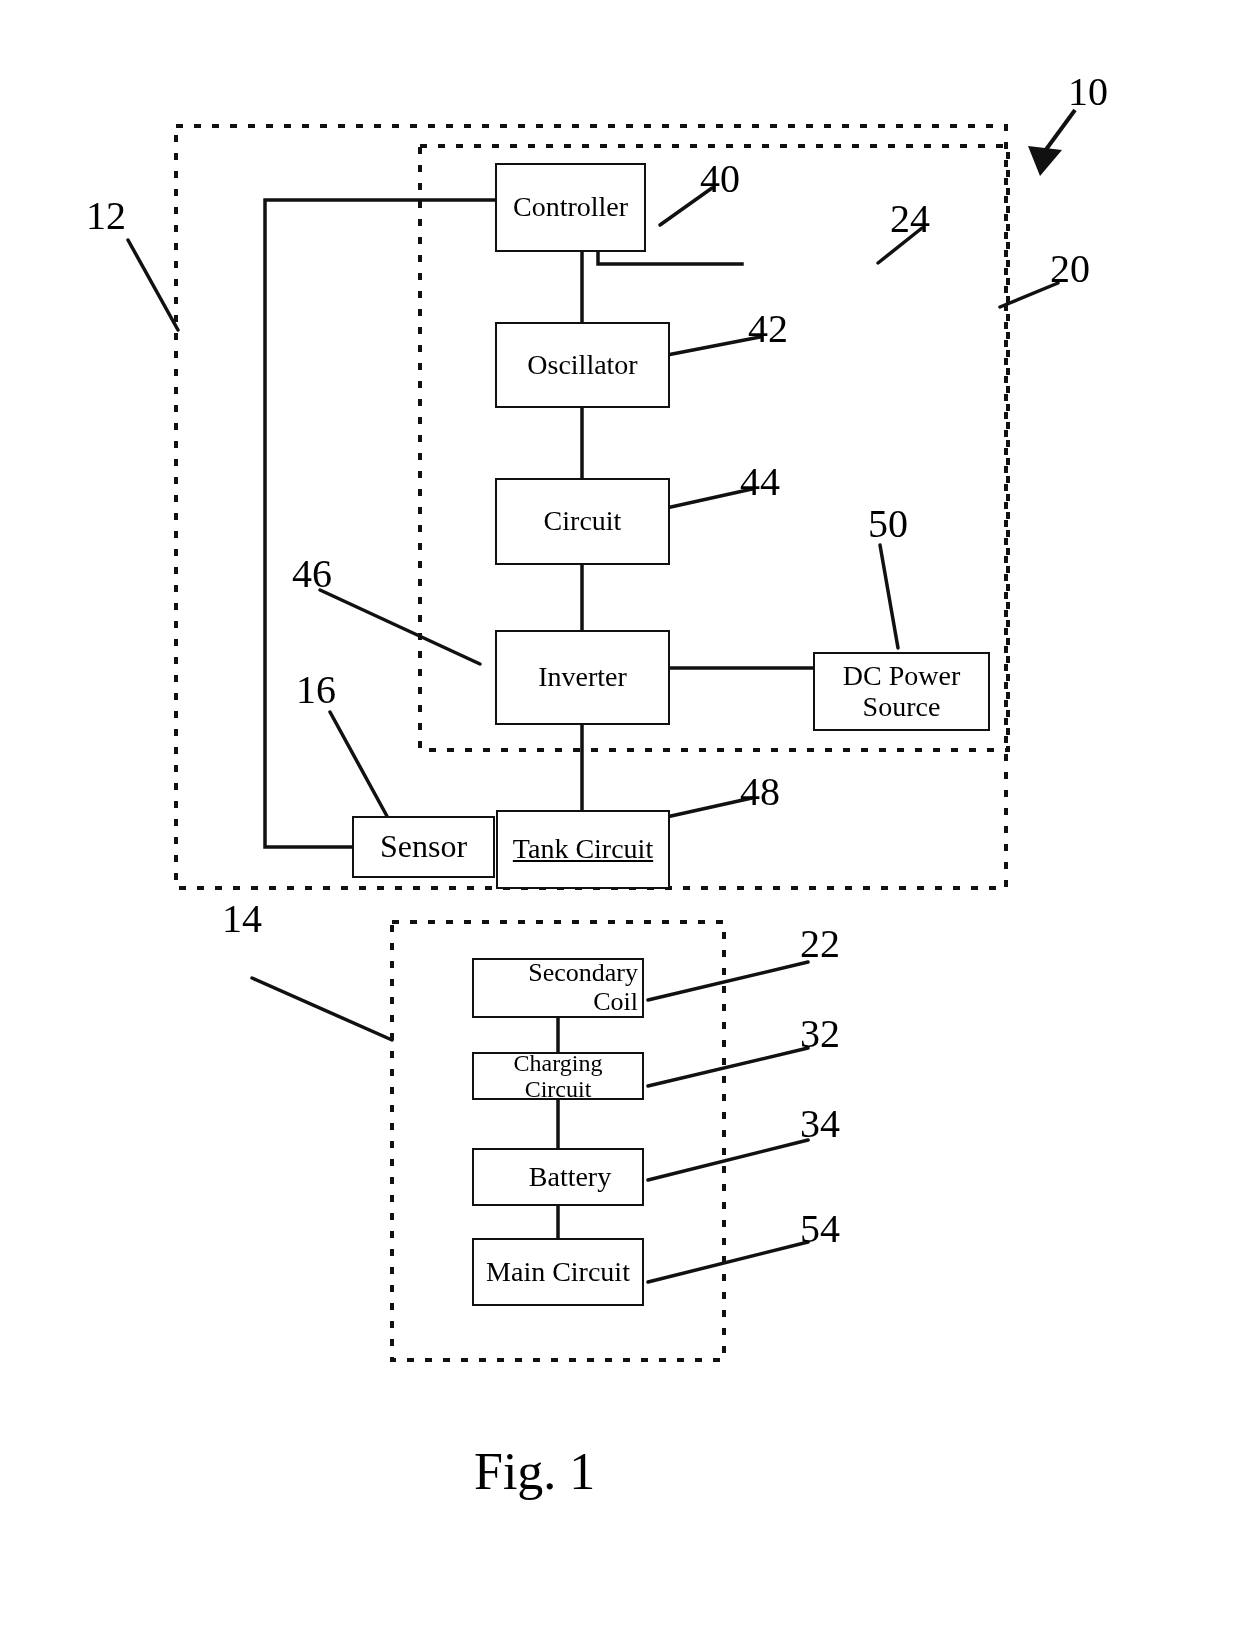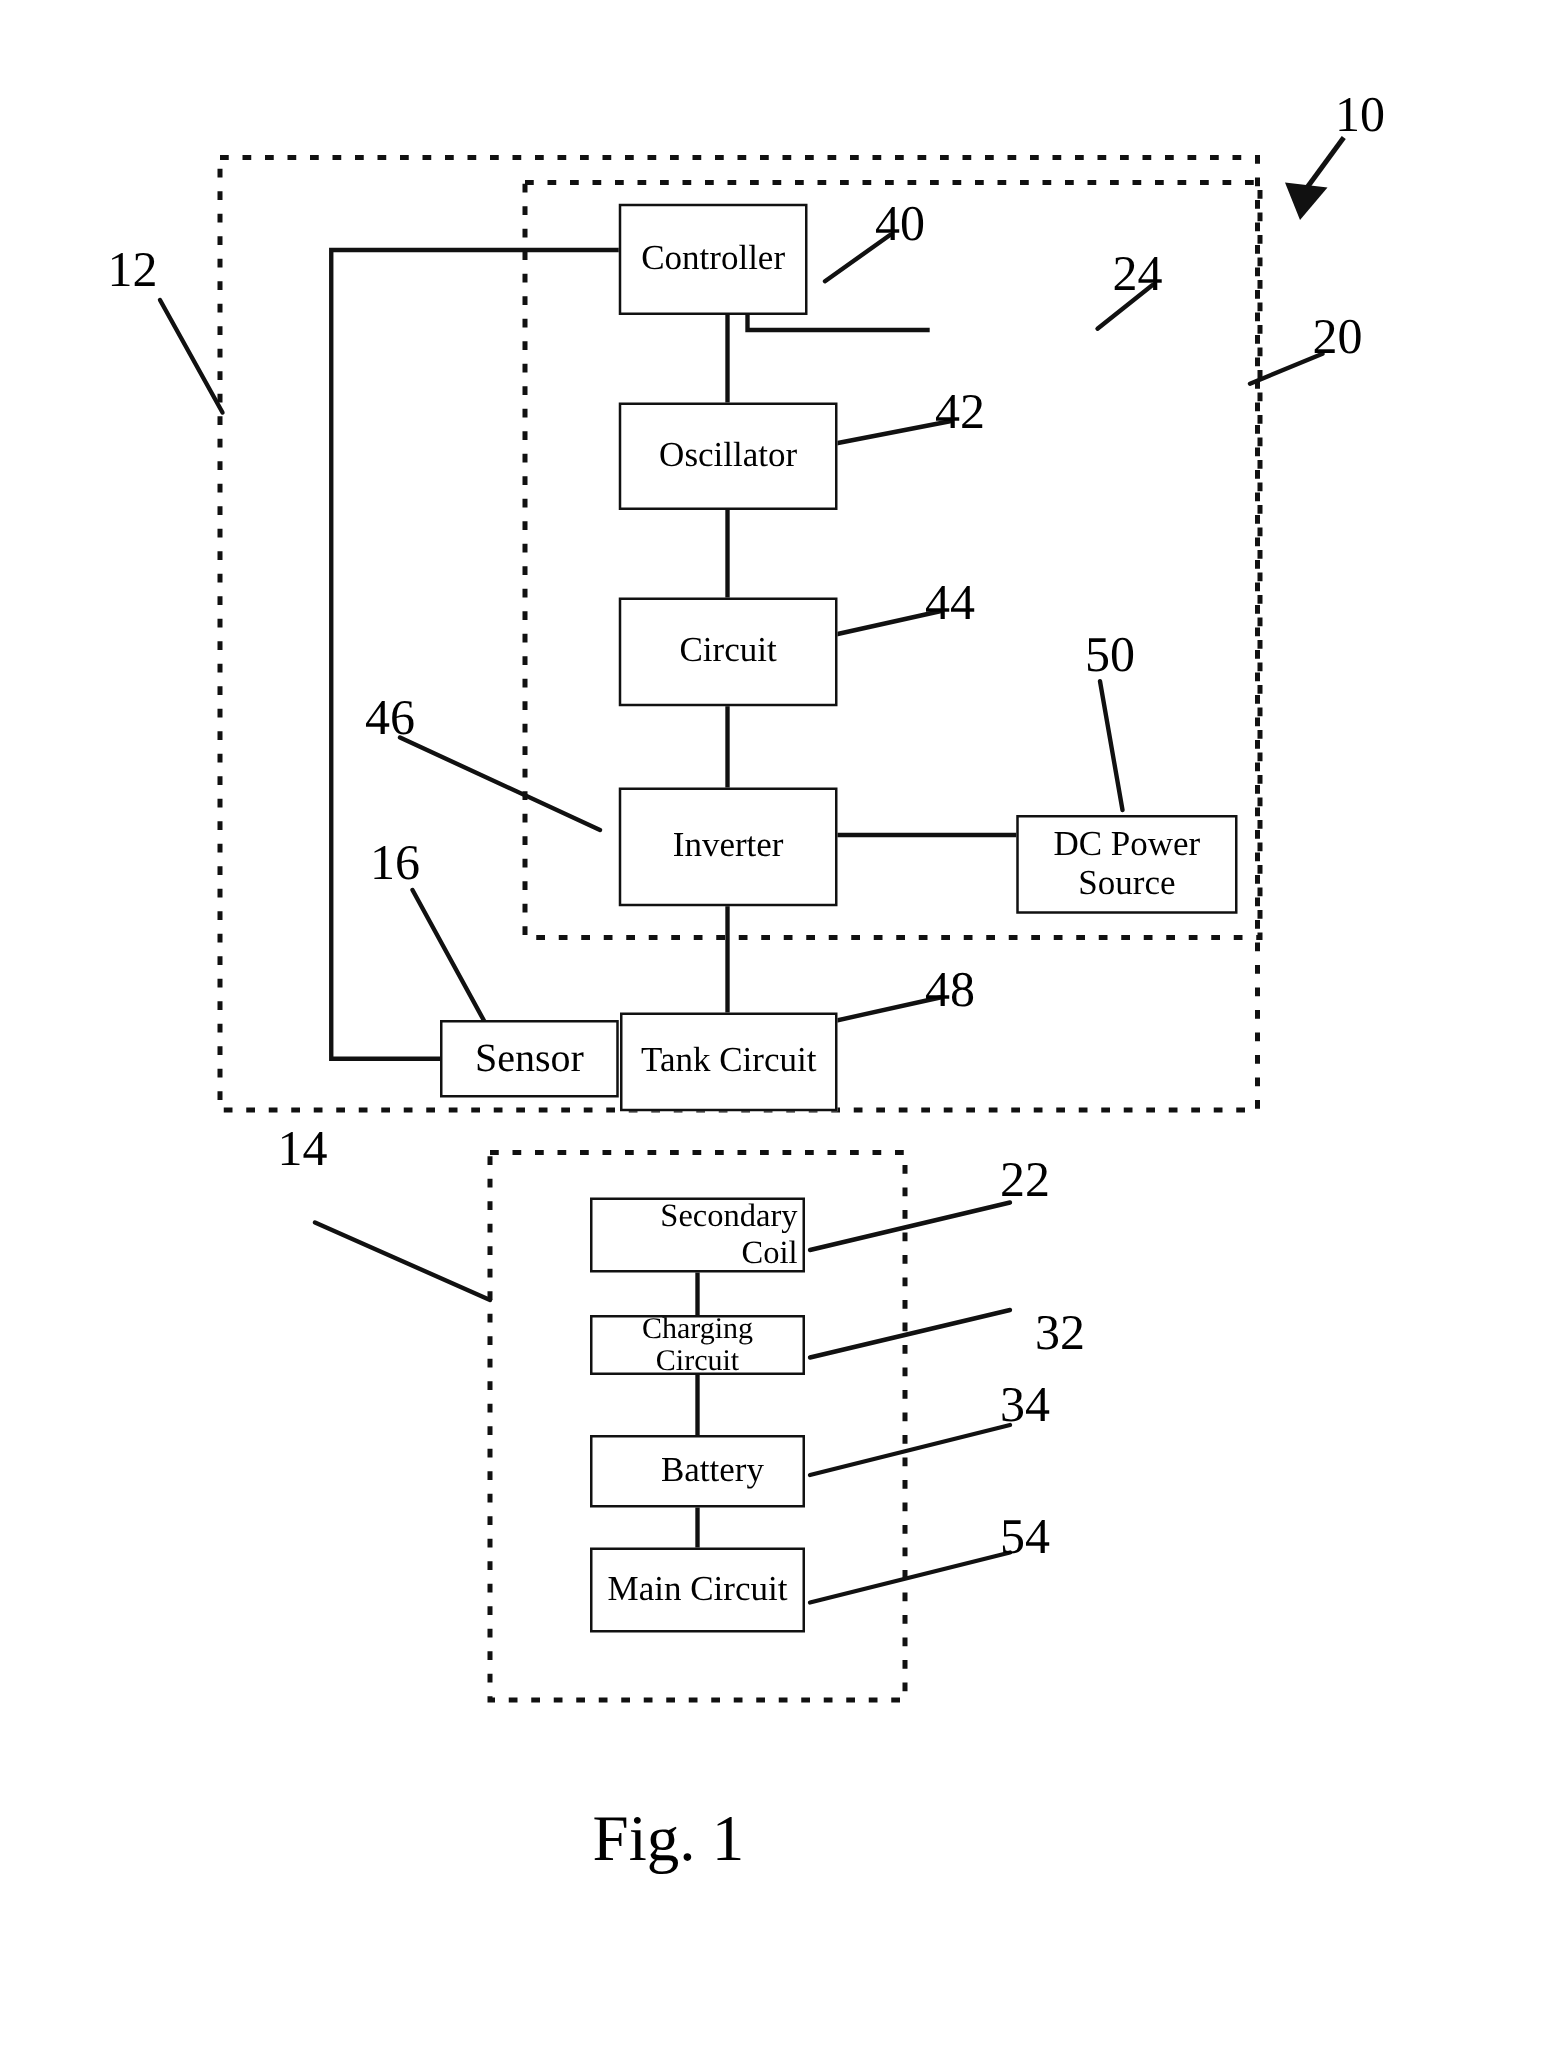--- a/index.html
+++ b/index.html
@@ -93,21 +93,21 @@
   </div>
 
   <div class="box f28" style="left:813px;top:652px;width:177px;height:79px;">
     <span>DC Power Source</span>
   </div>
 
   <div class="box f32" style="left:352px;top:816px;width:143px;height:62px;z-index:3;">
     <span>Sensor</span>
   </div>
 
-  <div class="box f28" style="left:496px;top:810px;width:174px;height:79px;z-index:2;">
+  <div class="box f28" style="left:496px;top:810px;width:174px;height:79px;z-index:2;text-decoration:underline;">
     <span>Tank Circuit</span>
   </div>
 
   <div class="box f26" style="left:472px;top:958px;width:172px;height:60px;text-align:right;">
     <span>Secondary Coil</span>
   </div>
 
   <div class="box f24" style="left:472px;top:1052px;width:172px;height:48px;">
     <span>Charging Circuit</span>
   </div>
@@ -120,21 +120,21 @@
     <span>Main Circuit</span>
   </div>
 
   <div class="num" style="left:1068px;top:68px;">10</div>
   <div class="num" style="left:86px;top:192px;">12</div>
   <div class="num" style="left:222px;top:895px;">14</div>
   <div class="num" style="left:296px;top:666px;">16</div>
   <div class="num" style="left:1050px;top:245px;">20</div>
   <div class="num" style="left:800px;top:920px;">22</div>
   <div class="num" style="left:890px;top:195px;">24</div>
-  <div class="num" style="left:828px;top:1010px;margin-top:32px;">32</div>
+  <div class="num" style="left:800px;top:1010px;">32</div>
   <div class="num" style="left:800px;top:1100px;">34</div>
   <div class="num" style="left:700px;top:155px;">40</div>
   <div class="num" style="left:748px;top:305px;">42</div>
   <div class="num" style="left:740px;top:458px;">44</div>
   <div class="num" style="left:292px;top:550px;">46</div>
   <div class="num" style="left:740px;top:768px;">48</div>
   <div class="num" style="left:868px;top:500px;">50</div>
   <div class="num" style="left:800px;top:1205px;">54</div>
 
   <div class="caption" style="left:474px;top:1442px;">Fig. 1</div>

